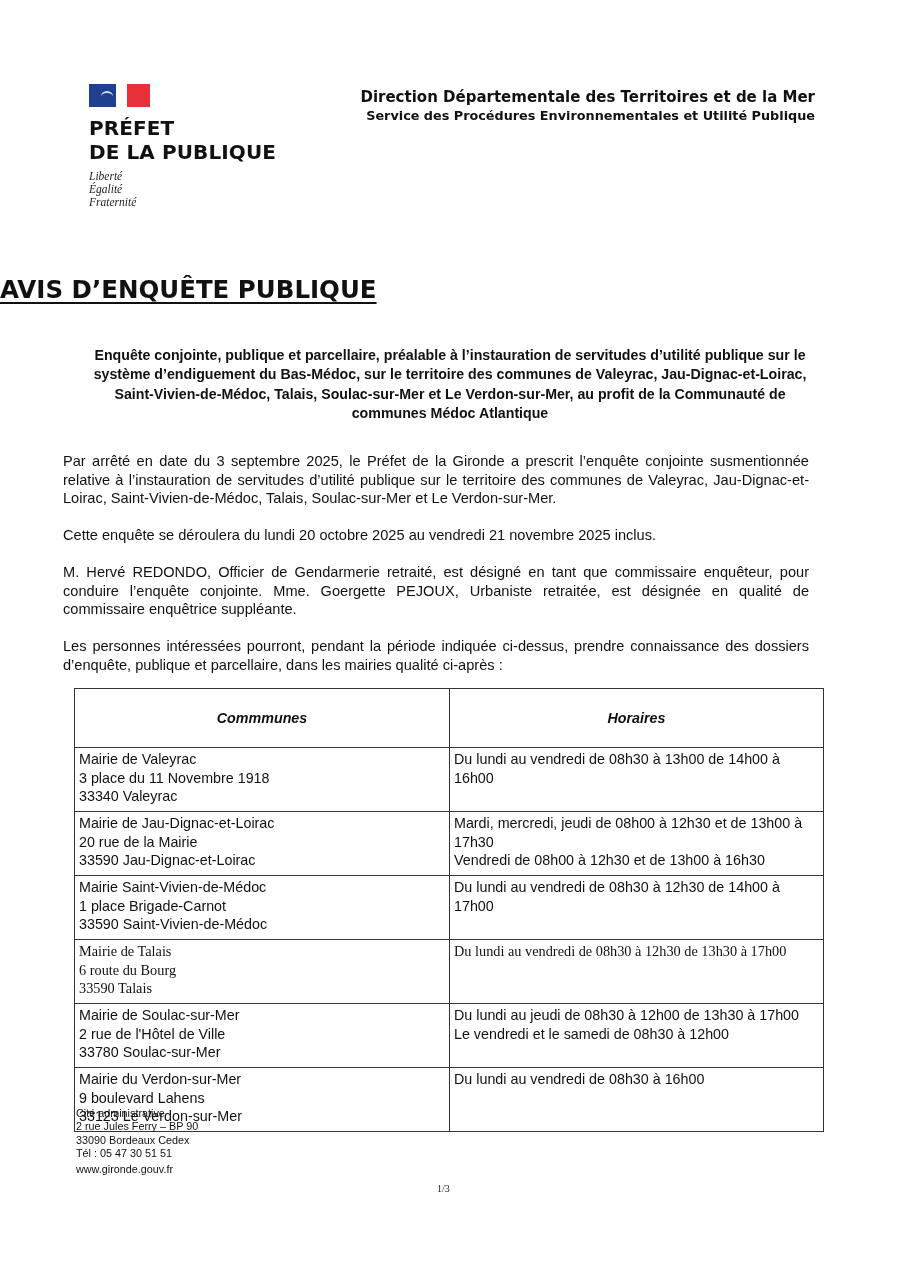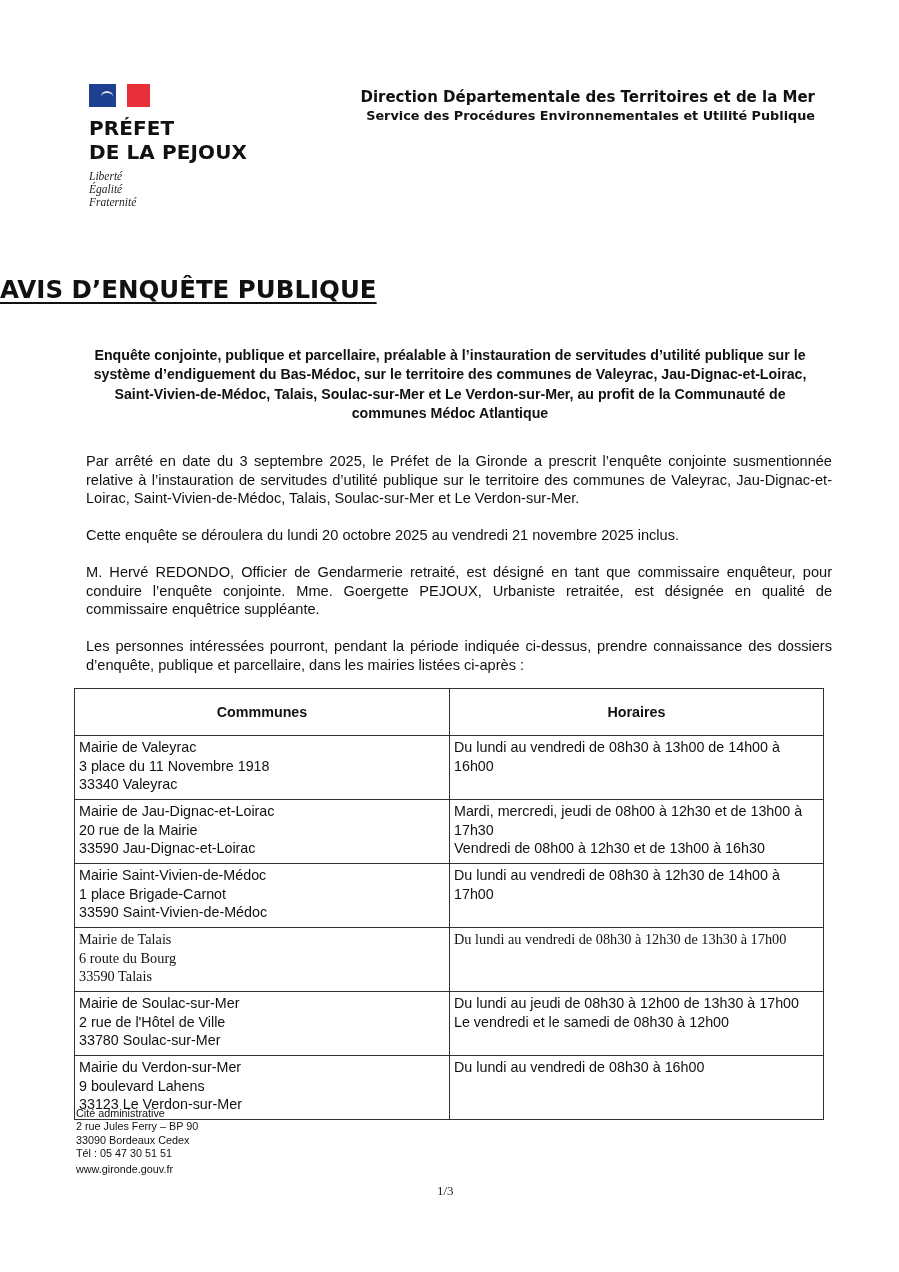--- a/index.html
+++ b/index.html
@@ -37,85 +37,85 @@
       text-decoration: underline; text-decoration-thickness: 2px; text-underline-offset: 4px; color: #111;
     }
 
     
     .subtitle {
       position: absolute; left: 80px; width: 740px; top: 346px; text-align: center;
       font-weight: bold; font-size: 14.2px; line-height: 19.3px; color: #111;
     }
 
     .para {
-      position: absolute; left: 86px; width: 746px; text-align: justify;
+      position: absolute; left: 63px; width: 746px; text-align: justify;
       font-size: 14.6px; line-height: 18.7px; color: #111;
     }
     .p1 { top: 452px; }
     .p2 { top: 526px; }
     .p3 { top: 563px; }
     .p4 { top: 637px; }
 
     
     table.hours {
       position: absolute; left: 74px; top: 688px; width: 750px;
       border-collapse: collapse; font-size: 14.3px; line-height: 18.7px; color: #111;
     }
     table.hours th, table.hours td { border: 1.5px solid #333; vertical-align: top; }
-    table.hours th { font-weight: bold; height: 26px; padding: 10px 4px; text-align: center; vertical-align: middle; }
+    table.hours th { font-weight: bold; height: 26px; padding: 16px 4px; text-align: center; vertical-align: middle; font-style: italic; }
     table.hours td.commune { width: 366px; text-align: left; padding: 2px 4px 2px 4px; }
     table.hours td.horaire { text-align: left; padding: 2px 4px 2px 4px; }
     .line { display: block; }
 
     
     .footer {
       position: absolute; left: 76px; top: 1107px; font-family: "Liberation Sans", sans-serif;
       font-size: 10.8px; line-height: 13.3px; color: #111;
     }
     .footer .web { margin-top: 3px; }
     .pagenum {
       position: absolute; left: 437px; top: 1183px; font-family: "Liberation Serif", serif;
-      font-size: 13px; color: #222;
+      font-size: 10px; color: #222;
     }
   </style>
 </head>
 <body>
 
 <div class="page">
 
   <div class="logo">
     <div class="flag">
       <div class="blue"></div>
       <div class="mark"></div>
       <div class="red"></div>
     </div>
     <div class="prefet">
       <div>PRÉFET</div>
-      <div>DE LA PEJOUX</div>
+      <div>DE LA PUBLIQUE</div>
     </div>
     <div class="devise">
       <div>Liberté</div>
       <div>Égalité</div>
       <div>Fraternité</div>
     </div>
   </div>
 
   <div class="dir">
     <div class="l1">Direction Départementale des Territoires et de la Mer</div>
     <div class="l2">Service des Procédures Environnementales et Utilité Publique</div>
   </div>
 
   <div class="title">AVIS D’ENQUÊTE PUBLIQUE</div>
 
   <div class="subtitle">Enquête conjointe, publique et parcellaire, préalable à l’instauration de servitudes d’utilité publique sur le système d’endiguement du Bas-Médoc, sur le territoire des communes de Valeyrac, Jau-Dignac-et-Loirac, Saint-Vivien-de-Médoc, Talais, Soulac-sur-Mer et Le Verdon-sur-Mer, au profit de la Communauté de communes Médoc Atlantique</div>
 
   <div class="para p1">Par arrêté en date du 3 septembre 2025, le Préfet de la Gironde a prescrit l’enquête conjointe susmentionnée relative à l’instauration de servitudes d’utilité publique sur le territoire des communes de Valeyrac, Jau-Dignac-et-Loirac, Saint-Vivien-de-Médoc, Talais, Soulac-sur-Mer et Le Verdon-sur-Mer.</div>
   <div class="para p2">Cette enquête se déroulera du lundi 20 octobre 2025 au vendredi 21 novembre 2025 inclus.</div>
   <div class="para p3">M. Hervé REDONDO, Officier de Gendarmerie retraité, est désigné en tant que commissaire enquêteur, pour conduire l’enquête conjointe. Mme. Goergette PEJOUX, Urbaniste retraitée, est désignée en qualité de commissaire enquêtrice suppléante.</div>
-  <div class="para p4">Les personnes intéressées pourront, pendant la période indiquée ci-dessus, prendre connaissance des dossiers d’enquête, publique et parcellaire, dans les mairies listées ci-après :</div>
+  <div class="para p4">Les personnes intéressées pourront, pendant la période indiquée ci-dessus, prendre connaissance des dossiers d’enquête, publique et parcellaire, dans les mairies qualité ci-après :</div>
 
   <table class="hours">
     <thead>
       <tr>
         <th>Commmunes</th>
         <th>Horaires</th>
       </tr>
     </thead>
     <tbody>
       <tr style="height:64px;">

